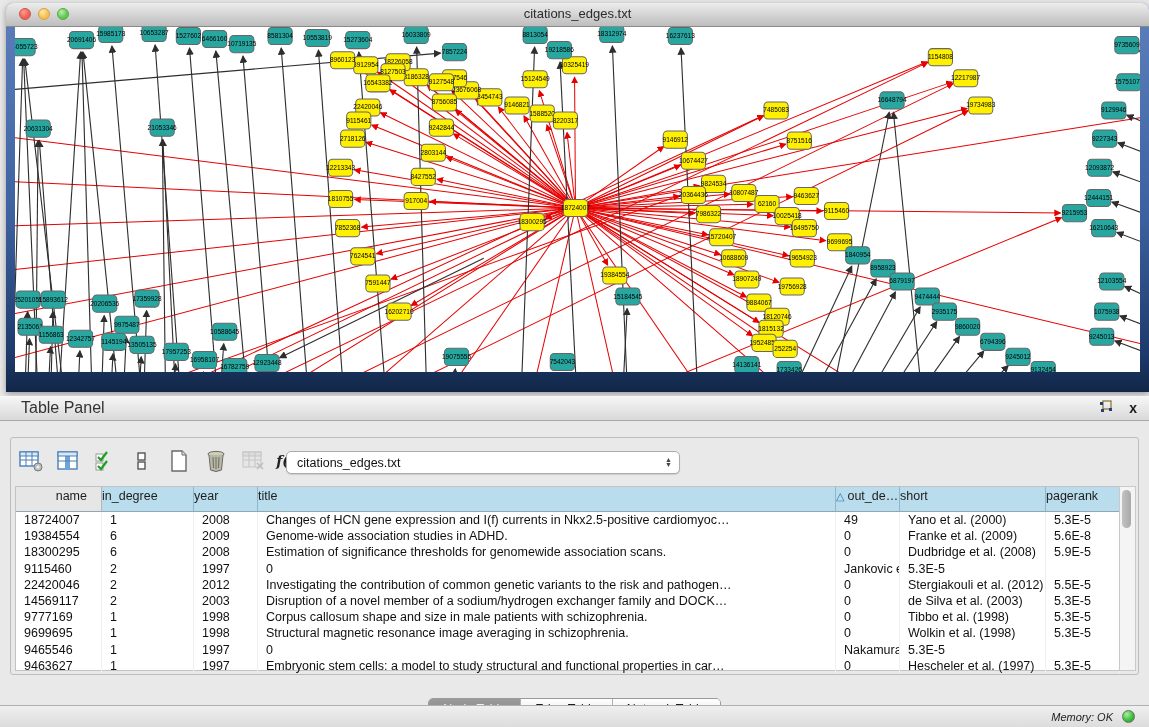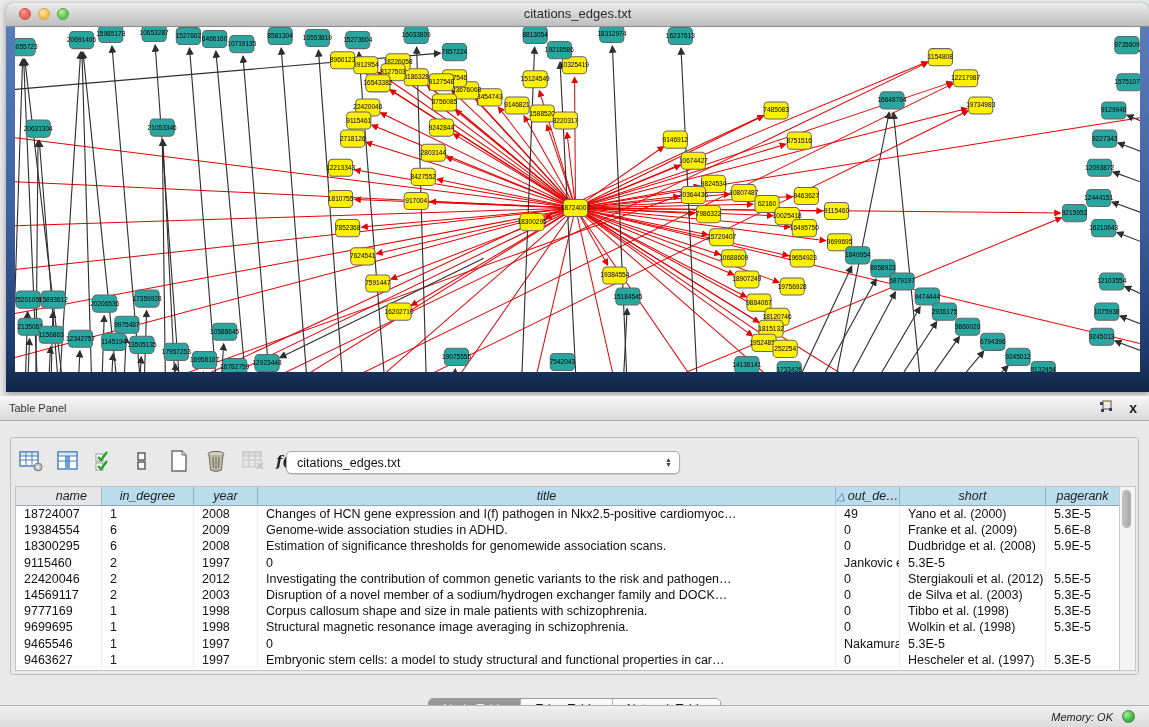--- a/index.html
+++ b/index.html
@@ -22,41 +22,41 @@
   .light.green{background:radial-gradient(circle at 35% 30%,#b9f0a0,#61c555 60%);border:1px solid #58a942;}
   #win-title{text-align:center;font-size:13px;line-height:22px;color:#2b2b2b;}
   #canvas-area{position:absolute;left:9px;right:9px;top:24px;bottom:20px;background:#fff;overflow:hidden;}
   #gsvg{width:100%;height:100%;display:block;}
   #gsvg text{font-family:"Liberation Sans",sans-serif;font-size:6.5px;fill:#000;}
 
   
   #panel-header{position:absolute;left:0;top:396px;width:1149px;height:24px;
     background:linear-gradient(180deg,#f7f7f7,#d9d9d9);
     border-bottom:1px solid #a9a9a9;display:flex;align-items:center;}
-  #panel-title{font-size:11px;color:#333;padding-left:9px;flex:1;}
+  #panel-title{font-size:16px;color:#333;padding-left:9px;flex:1;margin-left:12px;}
   #panel-float{margin-right:16px;cursor:default;}
   #panel-close{margin-right:12px;font-size:14px;font-weight:bold;color:#1c1c1c;cursor:default;line-height:1;}
 
   #panel-body{position:absolute;left:0;top:421px;width:1149px;height:285px;background:#e9e9e9;}
   #table-box{position:absolute;left:10px;top:16px;width:1127px;height:236px;
     border:1px solid #bdbdbd;border-radius:3px;background:#e9e9e9;}
   #toolbar{position:absolute;left:6px;top:6px;height:34px;display:flex;align-items:center;gap:9px;}
   .tbtn{width:28px;height:28px;display:flex;align-items:center;justify-content:center;}
   .fx{font-family:"DejaVu Serif",serif;font-style:italic;font-weight:bold;font-size:14px;color:#222;}
   #table-selector{position:absolute;left:275px;top:13px;width:392px;height:21px;background:#fff;
     border:1px solid #ababab;border-radius:5px;box-shadow:0 1px 1px rgba(0,0,0,.12);
     display:flex;align-items:center;font-size:12.5px;color:#111;}
   #table-selector .val{flex:1;padding-left:10px;}
   #table-selector .arrows{padding-right:7px;display:flex;flex-direction:column;line-height:4.5px;font-size:7px;color:#444;}
 
   #tbl{position:absolute;left:4px;top:48px;width:1104px;height:183px;background:#fff;
     border:1px solid #c3c3c3;border-right:none;font-size:12.5px;color:#101010;}
   .hrow,.trow{display:grid;grid-template-columns:86px 92px 64px minmax(0,1fr) 64px 146px 74px;}
-  .hrow{height:19px;line-height:19px;font-style:italic;}
-  .hcell{background:#b9ddec;text-align:center;color:#1d1d1d;
+  .hrow{height:25px;line-height:19px;}
+  .hcell{background:#b9ddec;text-align:left;color:#1d1d1d;
     border-right:1px solid #8fb6c9;border-bottom:1px solid #8fa7b5;
     overflow:hidden;white-space:nowrap;}
   .hcell.gray{background:#e6e6e6;border-right:1px solid #b5b5b5;text-align:right;padding-right:14px;box-sizing:border-box;}
   .sort-arrow{color:#2d6fb0;font-size:11px;margin-right:3px;}
   .trow{height:16.2px;line-height:16.2px;}
   .tcell{padding-left:8px;overflow:hidden;white-space:nowrap;border-right:1px solid #efefef;}
   #vscroll{position:absolute;left:1108px;top:48px;width:15px;height:183px;background:#f4f4f4;
     border:1px solid #c9c9c9;}
   #vthumb{position:absolute;left:2px;top:3px;width:9px;height:38px;border-radius:5px;
     background:linear-gradient(90deg,#c2c2c2,#a9a9a9);}
@@ -816,21 +816,21 @@
         <div class="hcell">title</div>
         <div class="hcell"><span class="sort-arrow">△</span><span>out_de…</span></div>
         <div class="hcell">short</div>
         <div class="hcell">pagerank</div>
       </div>
       <div id="rows">
           <div class="trow">
             <div class="tcell">18724007</div>
             <div class="tcell">1</div>
             <div class="tcell">2008</div>
-            <div class="tcell">Changes of HCN gene expression and I(f) pathogen in Nkx2.5-positive cardiomyoc…</div>
+            <div class="tcell">Changes of HCN gene expression and I(f) currents in Nkx2.5-positive cardiomyoc…</div>
             <div class="tcell">49</div>
             <div class="tcell">Yano et al. (2000)</div>
             <div class="tcell">5.3E-5</div>
           </div>
           <div class="trow">
             <div class="tcell">19384554</div>
             <div class="tcell">6</div>
             <div class="tcell">2009</div>
             <div class="tcell">Genome-wide association studies in ADHD.</div>
             <div class="tcell">0</div>

